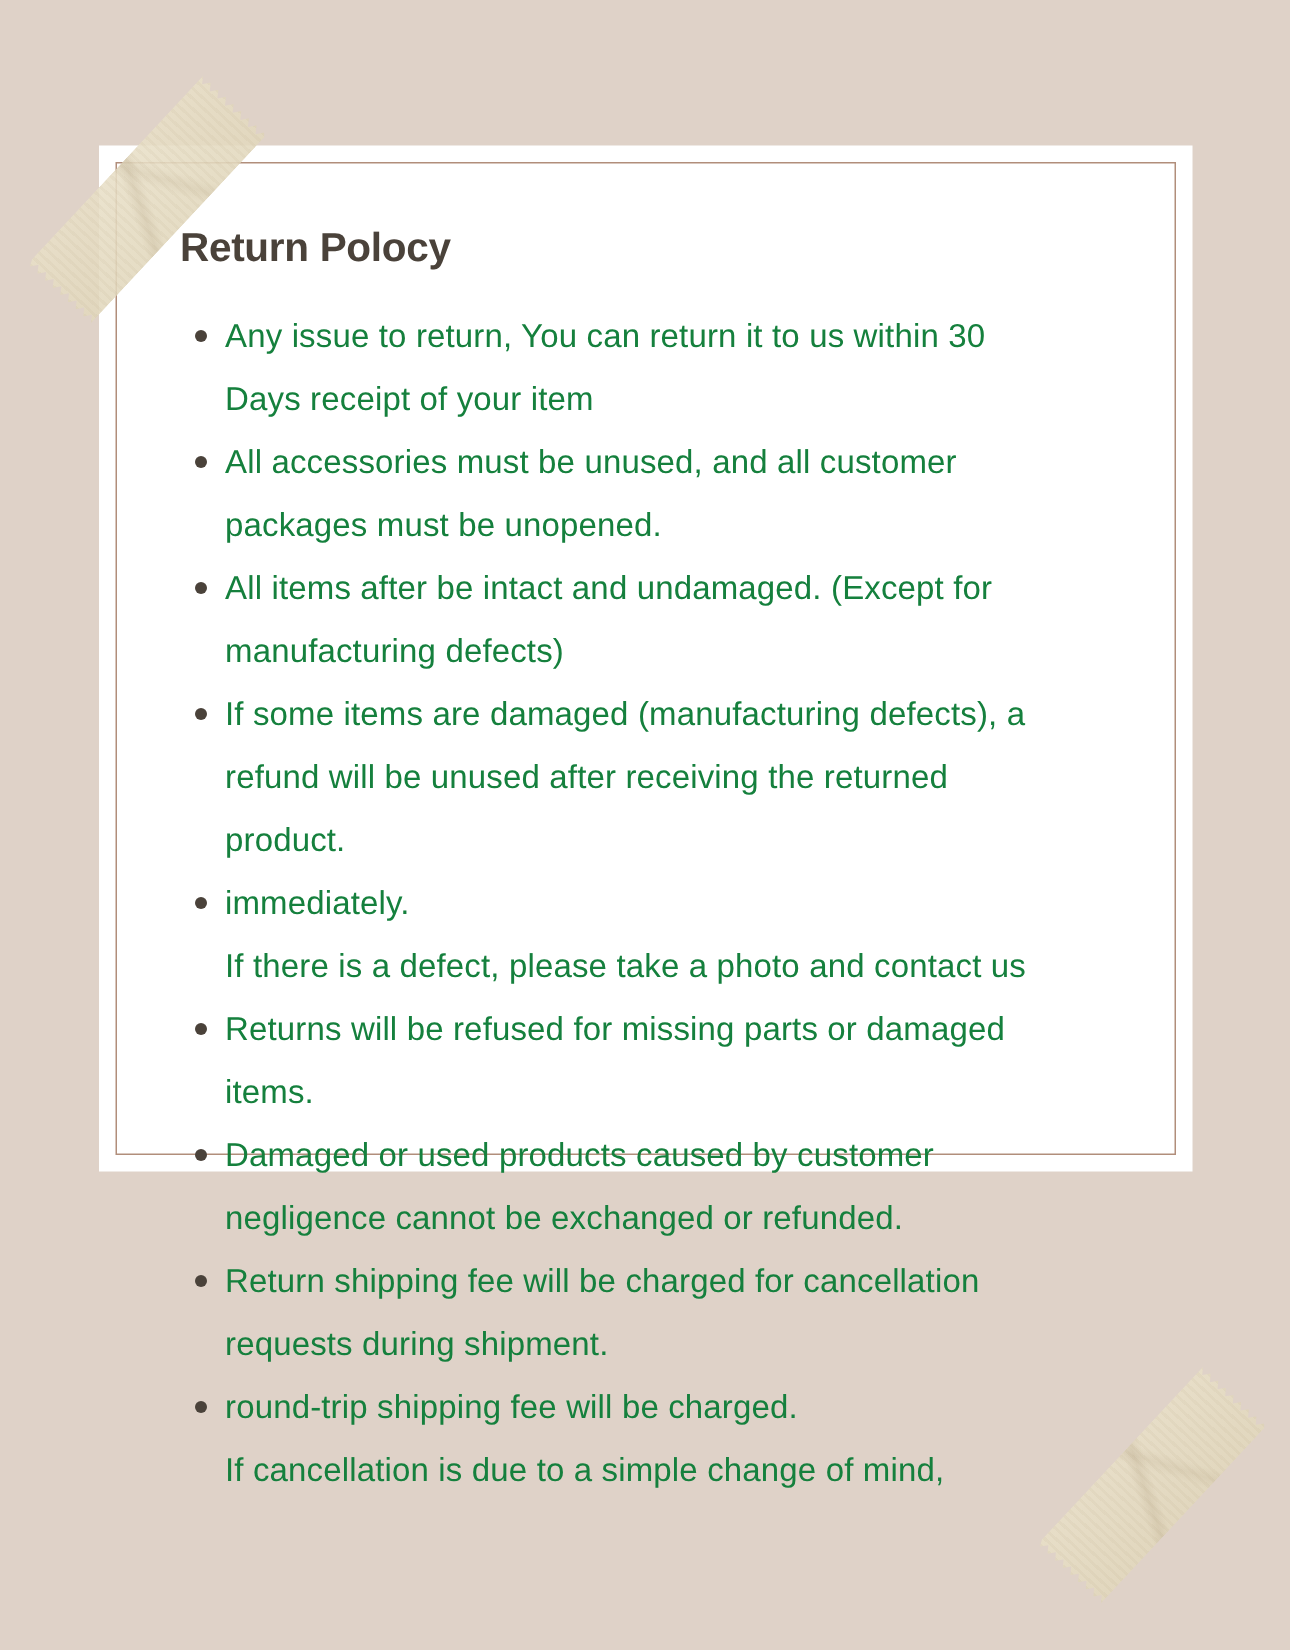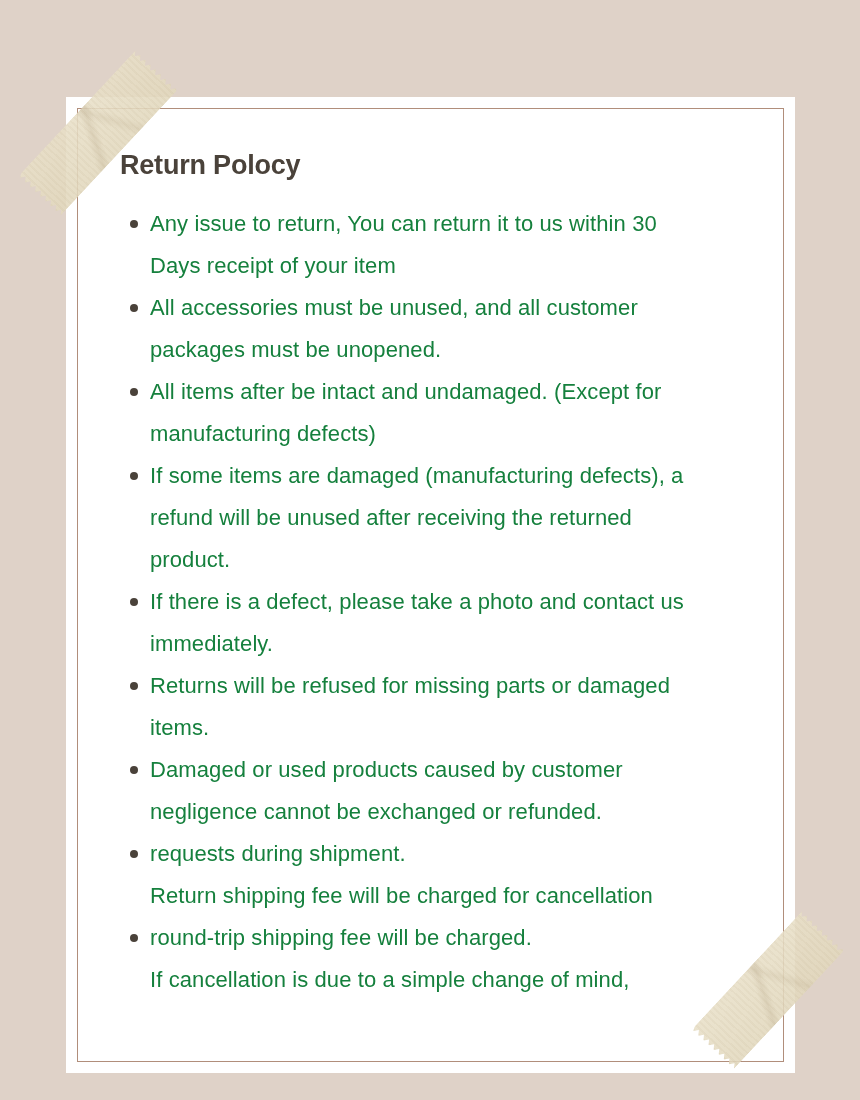--- a/index.html
+++ b/index.html
@@ -7,21 +7,21 @@
     width: 860px; height: 1100px;
     position: relative;
     overflow: hidden;
     background: #dfd2c8;
     font-family: "Liberation Sans", sans-serif;
   }
 
   .card {
     position: absolute;
     left: 66px; top: 97px;
-    width: 729px; height: 976px;
+    width: 729px; height: 684px;
     background: #ffffff;
   }
   .card-border {
     position: absolute;
     inset: 11px;
     border: 1.5px solid #b18e7b;
     pointer-events: none;
   }
 
   .content {
@@ -114,40 +114,40 @@
 
       <li class="bullet-item">
         <span class="dot"></span>
         <div class="line">If some items are damaged (manufacturing defects), a</div>
         <div class="line">refund will be unused after receiving the returned</div>
         <div class="line">product.</div>
       </li>
 
       <li class="bullet-item">
         <span class="dot"></span>
+        <div class="line">immediately.</div>
         <div class="line">If there is a defect, please take a photo and contact us</div>
-        <div class="line">immediately.</div>
       </li>
 
       <li class="bullet-item">
         <span class="dot"></span>
         <div class="line">Returns will be refused for missing parts or damaged</div>
         <div class="line">items.</div>
       </li>
 
       <li class="bullet-item">
         <span class="dot"></span>
         <div class="line">Damaged or used products caused by customer</div>
         <div class="line">negligence cannot be exchanged or refunded.</div>
       </li>
 
       <li class="bullet-item">
         <span class="dot"></span>
+        <div class="line">Return shipping fee will be charged for cancellation</div>
         <div class="line">requests during shipment.</div>
-        <div class="line">Return shipping fee will be charged for cancellation</div>
       </li>
 
       <li class="bullet-item">
         <span class="dot"></span>
         <div class="line">round-trip shipping fee will be charged.</div>
         <div class="line">If cancellation is due to a simple change of mind,</div>
       </li>
 
     </ul>
   </div>

